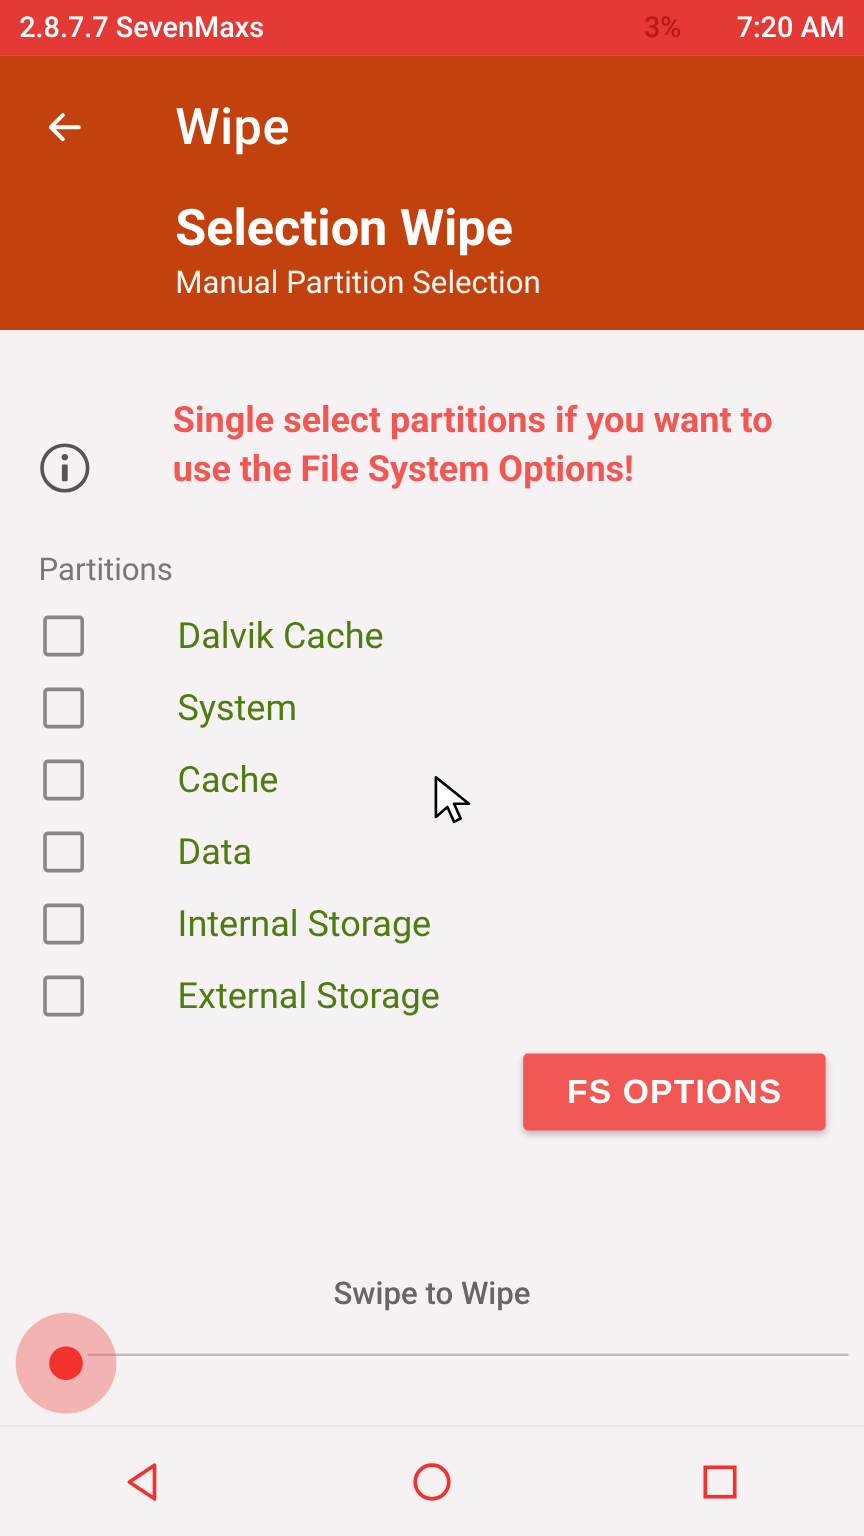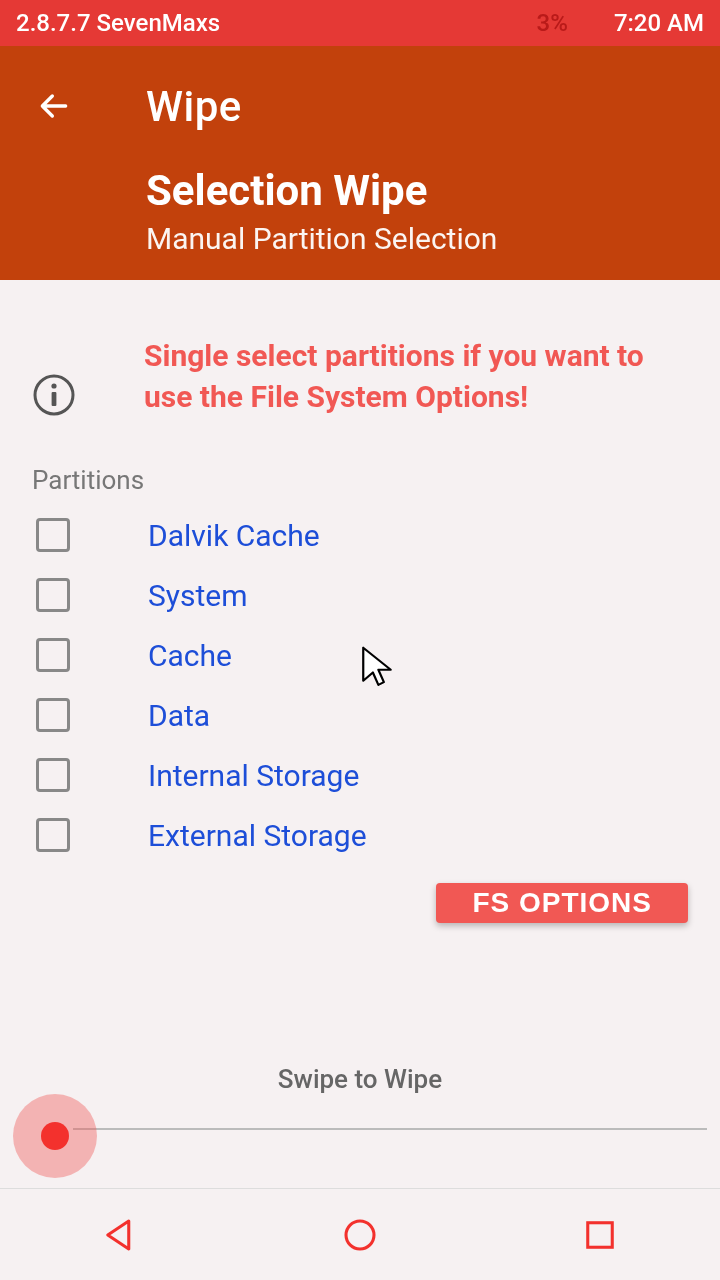--- a/index.html
+++ b/index.html
@@ -53,21 +53,21 @@
   .subtitle-block {
     padding-left: 146px;
     padding-right: 30px;
   }
   .subtitle1 {
     font-size: 42px;
     font-weight: 700;
     margin-bottom: 6px;
   }
   .subtitle2 {
-    font-size: 30px;
+    font-size: 26px;
     font-weight: 400;
     opacity: 0.95;
   }
 
   
   .notice {
     display: flex;
     align-items: flex-end;
     padding: 56px 32px 20px 32px;
   }
@@ -100,39 +100,39 @@
   .checkbox {
     width: 34px; height: 34px;
     border: 3px solid #888;
     border-radius: 4px;
     margin-left: 4px;
     margin-right: 78px;
     background: transparent;
   }
   .partition-label {
     font-size: 30px;
-    color: #1d4ed8;
+    color: #4d7c0f;
     font-weight: 400;
   }
 
   
   .fs-btn-wrap {
     display: flex;
     justify-content: flex-end;
     padding: 18px 32px 0 0;
   }
   .fs-btn {
     background: #f15854;
     color: #fff;
     font-size: 28px;
     font-weight: 700;
     letter-spacing: 1px;
     border: none;
     border-radius: 4px;
-    padding: 4px 36px;
+    padding: 16px 36px;
     box-shadow: 0 3px 6px rgba(0,0,0,0.25);
     cursor: pointer;
   }
 
   
   .swipe-area {
     position: absolute;
     left: 0; right: 0;
     top: 1064px;
     padding: 0 13px;

